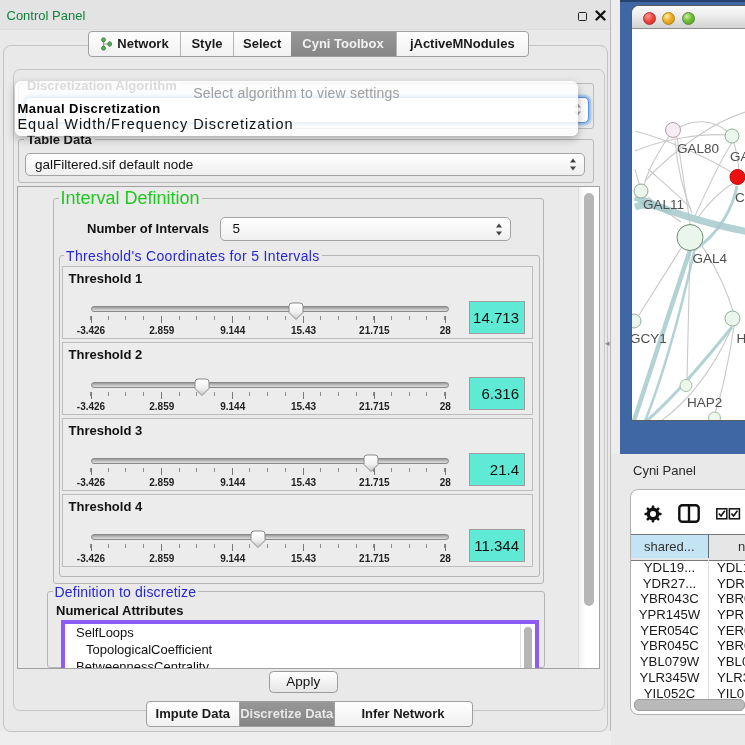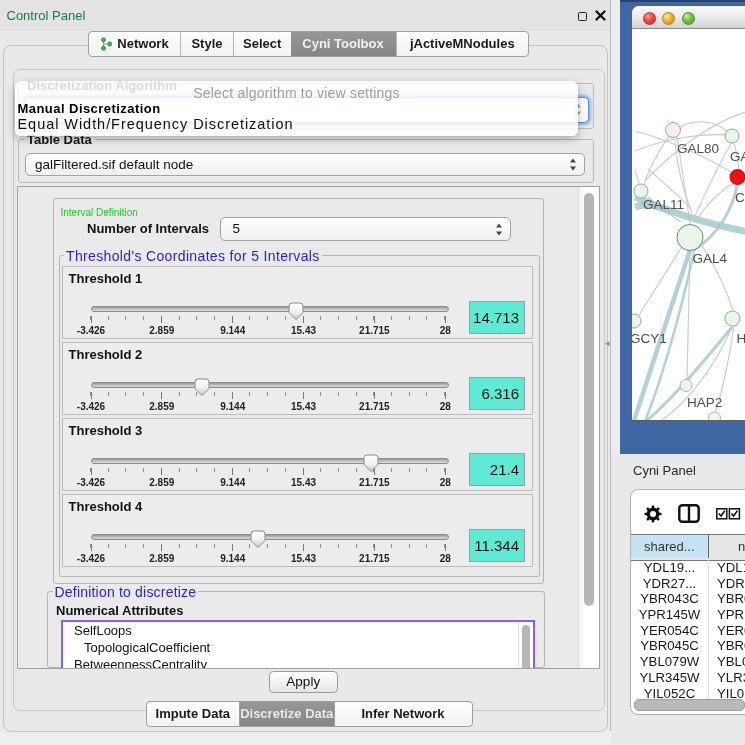--- a/index.html
+++ b/index.html
@@ -207,21 +207,21 @@
       <path d="M 4,12.5 L 7,8.4 L 1,8.4 Z" fill="#444"></path>
     </svg>
   </div>
 
   <div class="abs" style="left:16.5px;top:186px;width:581px;height:481px;border:1px solid #a2a2a2;background:#eaeaea;overflow:hidden">
 
     <div class="abs" style="right:0;top:0;width:19.5px;height:481px;background:linear-gradient(90deg,#f2f2f2,#ffffff 35%,#ffffff);border-left:1px solid #dcdcdc"></div>
     <div class="abs" style="right:5px;top:6px;width:9.5px;height:413px;border-radius:5px;background:#b6b6b6"></div>
 
     <div class="abs" style="left:35.5px;top:10.5px;width:489px;height:384px;border:1px solid #b5b5b5;border-radius:3px"></div>
-    <div class="lbl" style="left:41px;top:20px;font-size:10px;color:#1fc81f;background:#eaeaea;padding:0 2px">Interval Definition</div>
+    <div class="lbl" style="left:41px;top:1px;font-size:18px;color:#1fc81f;background:#eaeaea;padding:0 2px">Interval Definition</div>
 
     <div class="lbl" style="left:69.5px;top:34px;font-size:13px;font-weight:700;color:#111">Number of Intervals</div>
     <div class="abs" style="left:202px;top:30px;width:289px;height:22px;border-radius:5px;border:1px solid #a3a3a3;background:linear-gradient(180deg,#ffffff,#efefef)">
       <div class="lbl" style="left:12px;top:3px;font-size:13.5px;color:#111">5</div>
       <svg class="abs" style="right:7px;top:4.5px" width="8" height="13" viewBox="0 0 8 13">
         <path d="M 4,0.5 L 7,4.6 L 1,4.6 Z" fill="#444"></path>
         <path d="M 4,12.5 L 7,8.4 L 1,8.4 Z" fill="#444"></path>
       </svg>
     </div>
 
@@ -316,21 +316,21 @@
         <div class="tl" style="left:382.2px">28</div>
       <svg class="knob" style="left:187px" width="16" height="18" viewBox="0 0 16 18">
           <path d="M 1,4 Q 1,1 4,1 L 12,1 Q 15,1 15,4 L 15,10.5 L 8,17.5 L 1,10.5 Z" fill="url(#kg)" stroke="#8a8a8a" stroke-width="1"></path>
         </svg>
       <div class="vbox">11.344</div>
     </div>
 
     <div class="abs" style="left:29.5px;top:404px;width:495.5px;height:75px;border:1px solid #b5b5b5;border-radius:3px"></div>
     <div class="lbl" style="left:35px;top:397px;font-size:14px;letter-spacing:0.2px;color:#2626d8;background:#eaeaea;padding:0 2px">Definition to discretize</div>
     <div class="lbl" style="left:38.5px;top:415.5px;font-size:13px;font-weight:700;color:#111">Numerical Attributes</div>
-    <div class="abs" style="left:43.5px;top:433px;width:470px;height:47px;background:#fff;border:2px solid #8b5cf6;font-size:13px;color:#111">
+    <div class="abs" style="left:43.5px;top:433px;width:470px;height:47px;background:#fff;border:4px solid #8b5cf6;font-size:13px;color:#111">
       <div style="padding-left:11px;height:17px;line-height:17px">SelfLoops</div>
       <div style="padding-left:21px;height:17px;line-height:17px">TopologicalCoefficient</div>
       <div style="padding-left:11px;height:17px;line-height:17px">BetweennessCentrality</div>
       <div class="abs" style="right:0;top:0;width:14px;height:47px;background:#fdfdfd;border-left:1px solid #e0e0e0"></div>
       <div class="abs" style="right:3px;top:3px;width:8px;height:44px;background:#b6b6b6;border-radius:4px 4px 0 0"></div>
     </div>
   </div>
 
   <div class="abs" style="left:268.5px;top:671px;width:67.5px;height:20px;border-radius:4.5px;border:1px solid #9b9b9b;background:linear-gradient(180deg,#ffffff,#e6e6e6);text-align:center;font-size:13.5px;color:#111;line-height:19px">Apply</div>
 

